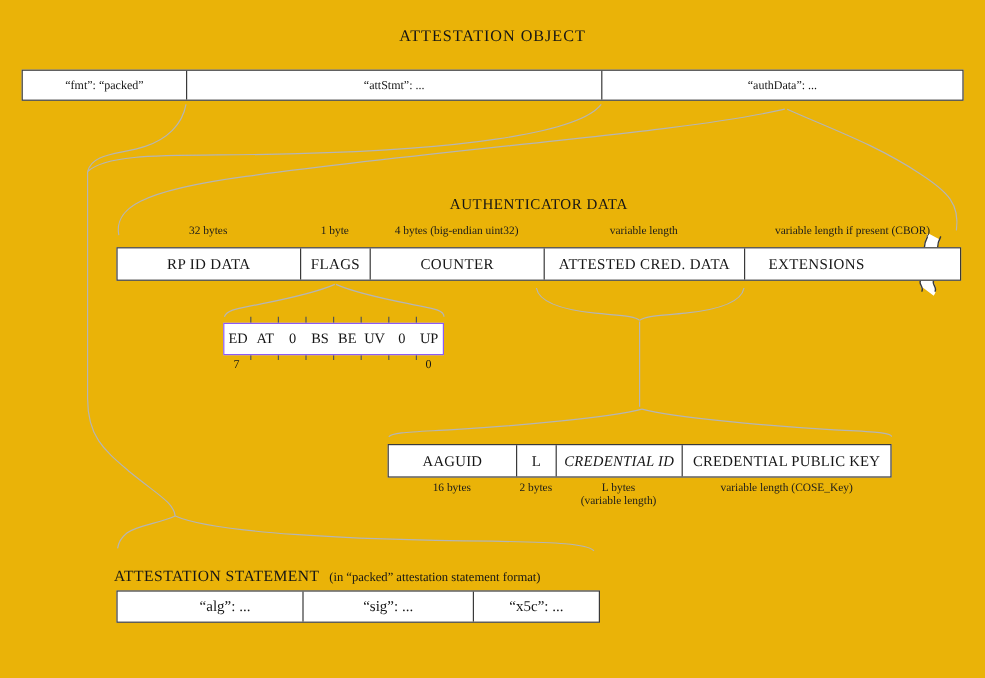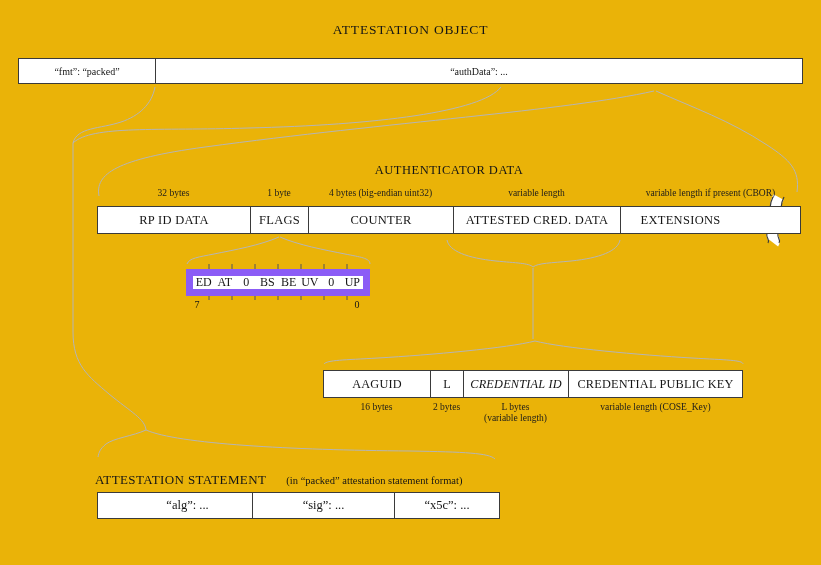--- a/index.html
+++ b/index.html
@@ -28,33 +28,33 @@
   }
   .sizes-row { position:absolute; display:flex; font-size:9.5px; color:#1b1b1b; }
   .sizes-row .szcell {
     display:flex; flex-direction:column; align-items:center; justify-content:flex-start;
     text-align:center; line-height:11px; box-sizing:border-box; white-space:nowrap;
   }
   .top-row   { font-size:10px; }
   .authdata-row { font-size:12.5px; letter-spacing:0.3px; }
   .flags-box {
     position:absolute; left:186px; top:269px; width:184px; height:27px;
-    border:7px solid #8b5cf6; box-sizing:border-box; display:flex; background:#fff;
+    border:1px solid #8b5cf6; box-sizing:border-box; display:flex; background:#fff;
     font-size:12px;
   }
   .flags-box .bit {
     flex:1 1 0; display:flex; align-items:center; justify-content:center;
   }
   .bit-index { position:absolute; font-size:10px; width:12px; text-align:center; }
   .acd-row { font-size:12.3px; letter-spacing:0.2px; }
   .stmt-heading {
     position:absolute; left:95px; top:472px; display:flex; align-items:baseline;
   }
   .stmt-heading .t1 { font-size:13px; letter-spacing:0.4px; }
-  .stmt-heading .t2 { font-size:10.5px; margin-left:20px; }
+  .stmt-heading .t2 { font-size:10.5px; margin-left:8px; }
   .stmt-row { font-size:12.5px;padding-left:25px; }
   svg.overlay { position:absolute; left:0; top:0; width:821px; height:565px; pointer-events:none; }
 </style>
 </head>
 <body>
 
 <div class="canvas">
 
   <svg class="overlay" viewBox="0 0 821 565">
     <g stroke="#b5b5b5" stroke-width="1" fill="none">
@@ -88,20 +88,23 @@
       <path d="M773,197 C765,212 777,222 769,230 C763,237 771,239 768,243" stroke="#3a3a3a" stroke-width="1.2" fill="none"></path>
       <path d="M784,197 C776,212 788,222 780,230 C774,237 782,239 779,243" stroke="#3a3a3a" stroke-width="1.2" fill="none"></path>
     </g>
   </svg>
 
   <div class="abs diagram-title">ATTESTATION OBJECT</div>
 
   <div class="row-box top-row" style="left:18px; top:58px; width:785px; height:26px;">
     <div class="cell" style="width:137px;">
       <span>“fmt”: “packed”</span>
+    </div>
+    <div class="cell" style="width:346px;">
+      <span>“attStmt”: ...</span>
     </div>
     <div class="cell">
       <span>“authData”: ...</span>
     </div>
   </div>
 
   <div class="abs section-title-center">AUTHENTICATOR DATA</div>
 
   <div class="sizes-row" style="left:97px; top:188px; width:704px;">
     <div class="szcell" style="width:153px;">32 bytes</div>

